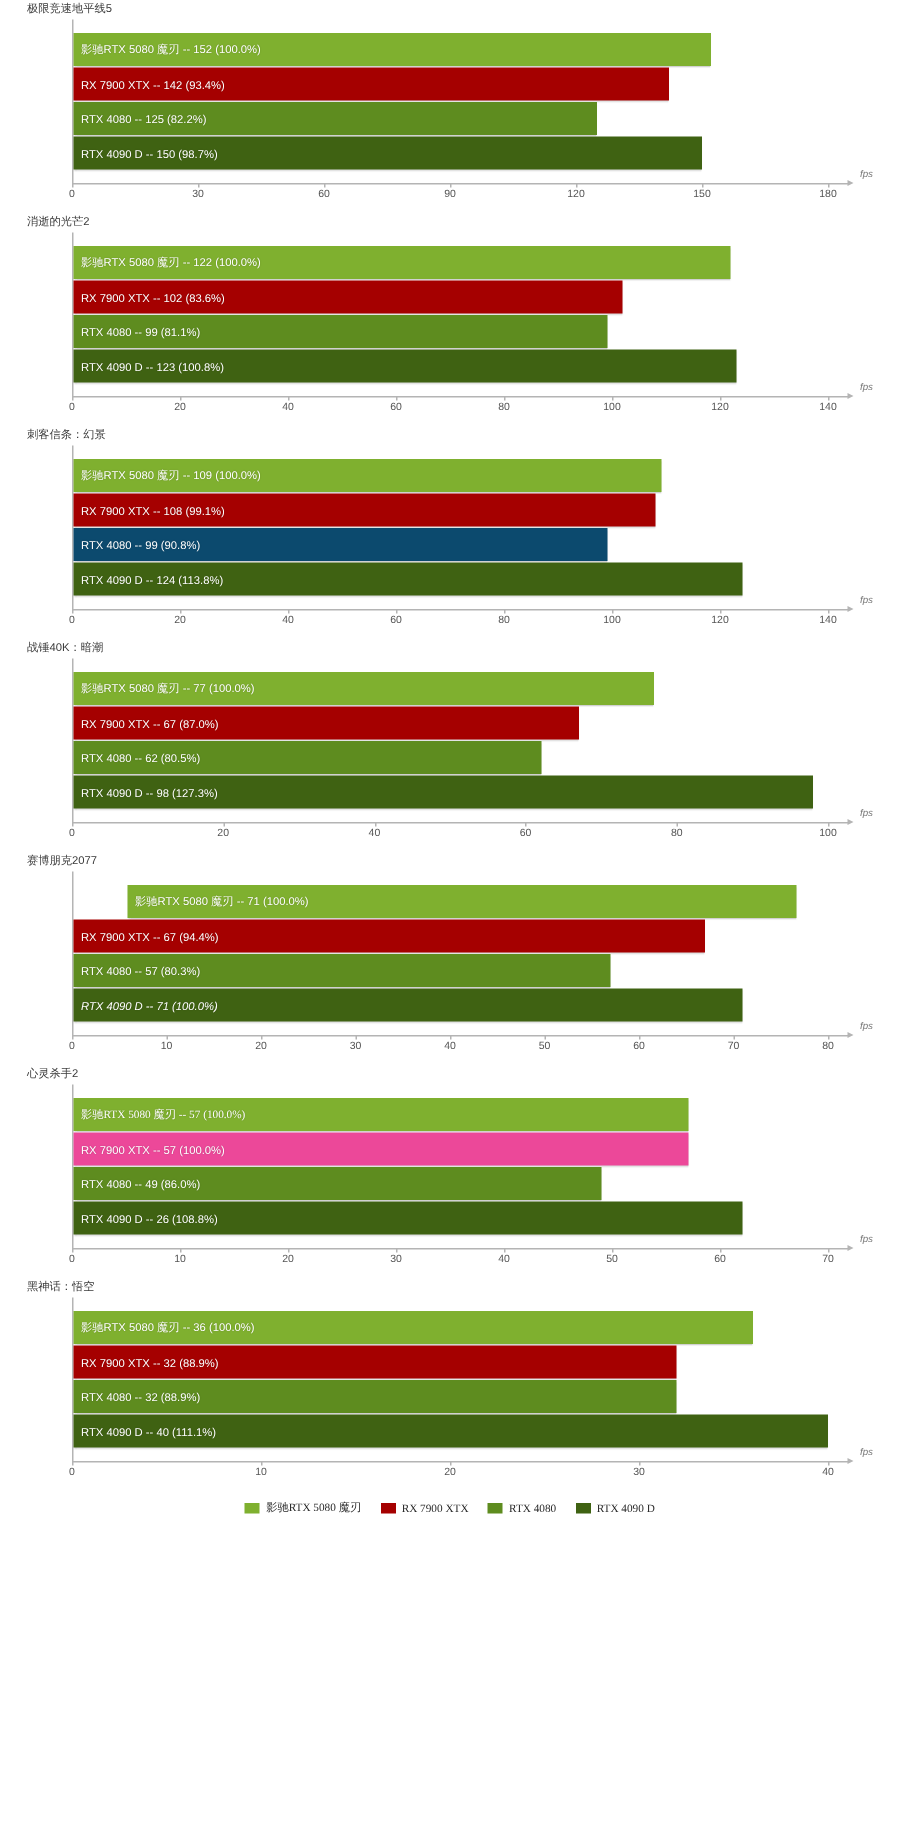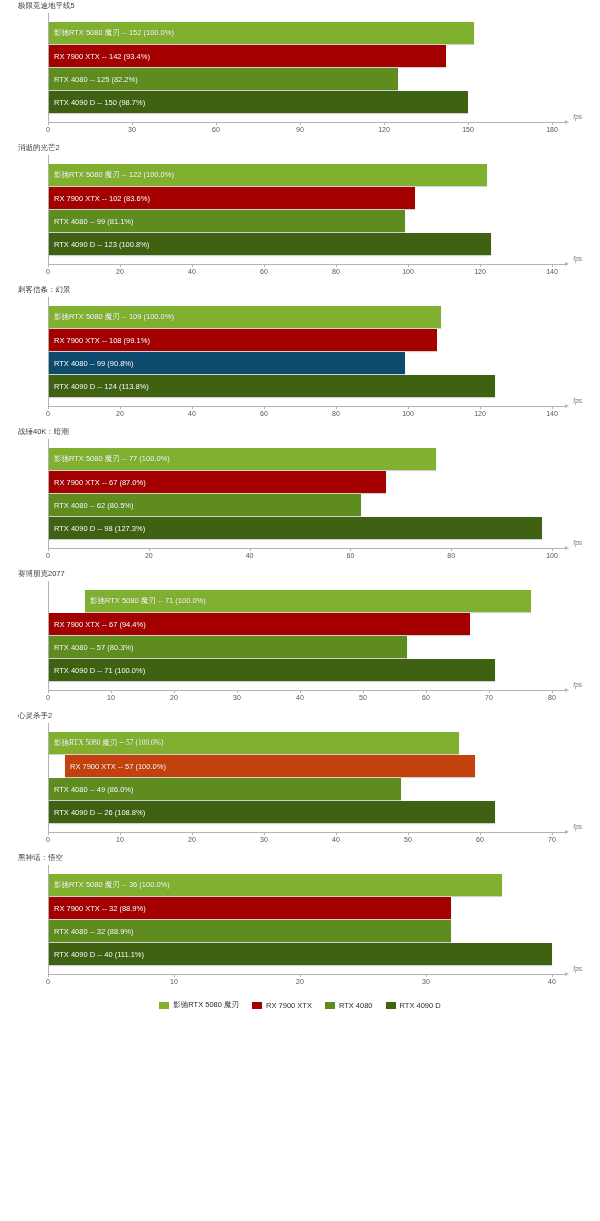--- a/index.html
+++ b/index.html
@@ -114,20 +114,21 @@
     color: #777;
     font-style: italic;
   }
   .legend {
     display: flex;
     justify-content: center;
     align-items: center;
     gap: 13px;
     padding-top: 6px;
     padding-bottom: 6px;
+    font-family: Liberation Serif, serif;
   }
   .legend-item {
     display: flex;
     align-items: center;
     gap: 4px;
   }
   .legend-swatch {
     width: 10px; height: 7px;
     display: inline-block;
   }
@@ -330,21 +331,21 @@
             <div class="bar" style="width: 83.75%; background: rgb(165, 0, 0);">
               <span class="bar-label">RX 7900 XTX  --  67  (94.4%)</span>
             </div>
           </div>
           <div class="bar-row">
             <div class="bar" style="width: 71.25%; background: rgb(94, 140, 31);">
               <span class="bar-label">RTX 4080  --  57  (80.3%)</span>
             </div>
           </div>
           <div class="bar-row">
-            <div class="bar" style="width: 88.75%; background: rgb(63, 98, 18);">
+            <div class="bar" style="width: 88.75%; background: rgb(63, 98, 18); font-style: italic;">
               <span class="bar-label">RTX 4090 D  --  71  (100.0%)</span>
             </div>
           </div>
         </div>
         <div class="axis-wrap">
           <div class="axis-line"></div>
           <div class="tick" style="left: 0%;"></div>
           <div class="tick-label" style="left: 0%;">0</div>
           <div class="tick" style="left: 12.5%;"></div>
           <div class="tick-label" style="left: 12.5%;">10</div>
@@ -367,21 +368,21 @@
       </div>
       <div class="chart-block">
         <div class="chart-title">心灵杀手2</div>
         <div class="plot">
           <div class="bar-row">
             <div class="bar" style="width: 81.4286%; background: rgb(127, 176, 47); font-family: Liberation Serif, serif;">
               <span class="bar-label">影驰RTX 5080 魔刃  --  57  (100.0%)</span>
             </div>
           </div>
           <div class="bar-row">
-            <div class="bar" style="width: 81.4286%; background: #c2410c; margin-left: 16px;">
+            <div class="bar" style="width: 81.4286%; background: #ec4899;">
               <span class="bar-label">RX 7900 XTX  --  57  (100.0%)</span>
             </div>
           </div>
           <div class="bar-row">
             <div class="bar" style="width: 70%; background: rgb(94, 140, 31);">
               <span class="bar-label">RTX 4080  --  49  (86.0%)</span>
             </div>
           </div>
           <div class="bar-row">
             <div class="bar" style="width: 88.5714%; background: rgb(63, 98, 18);">

